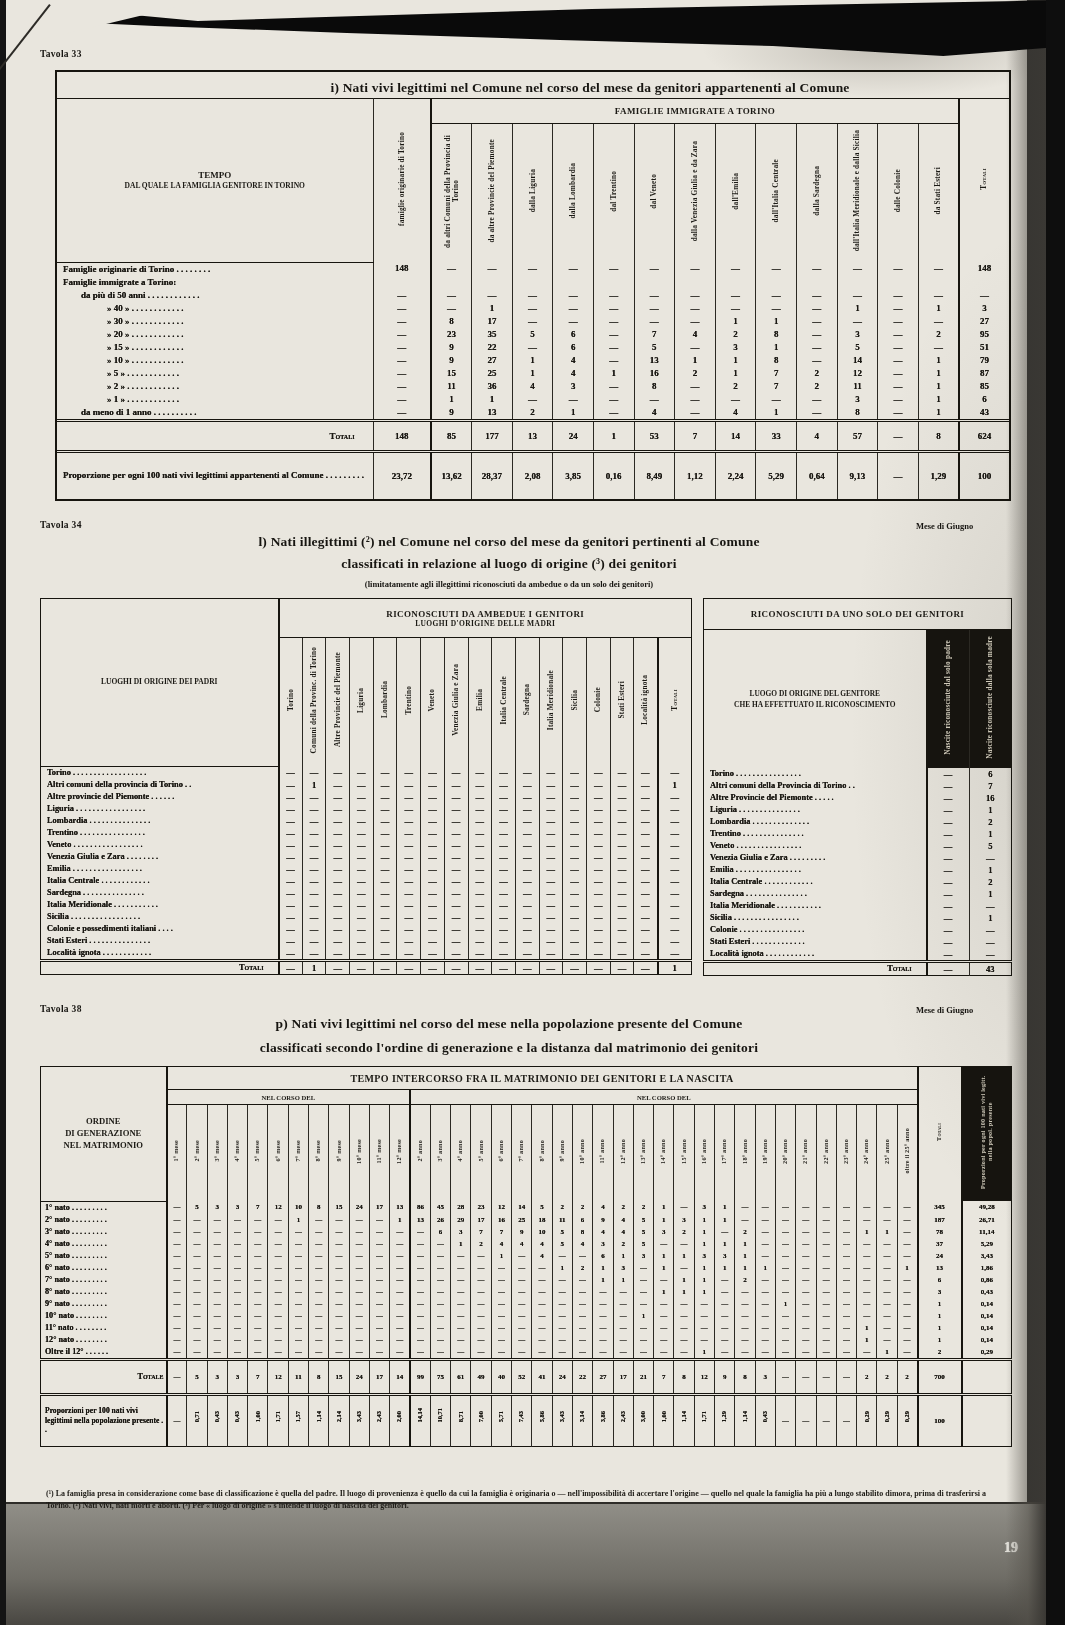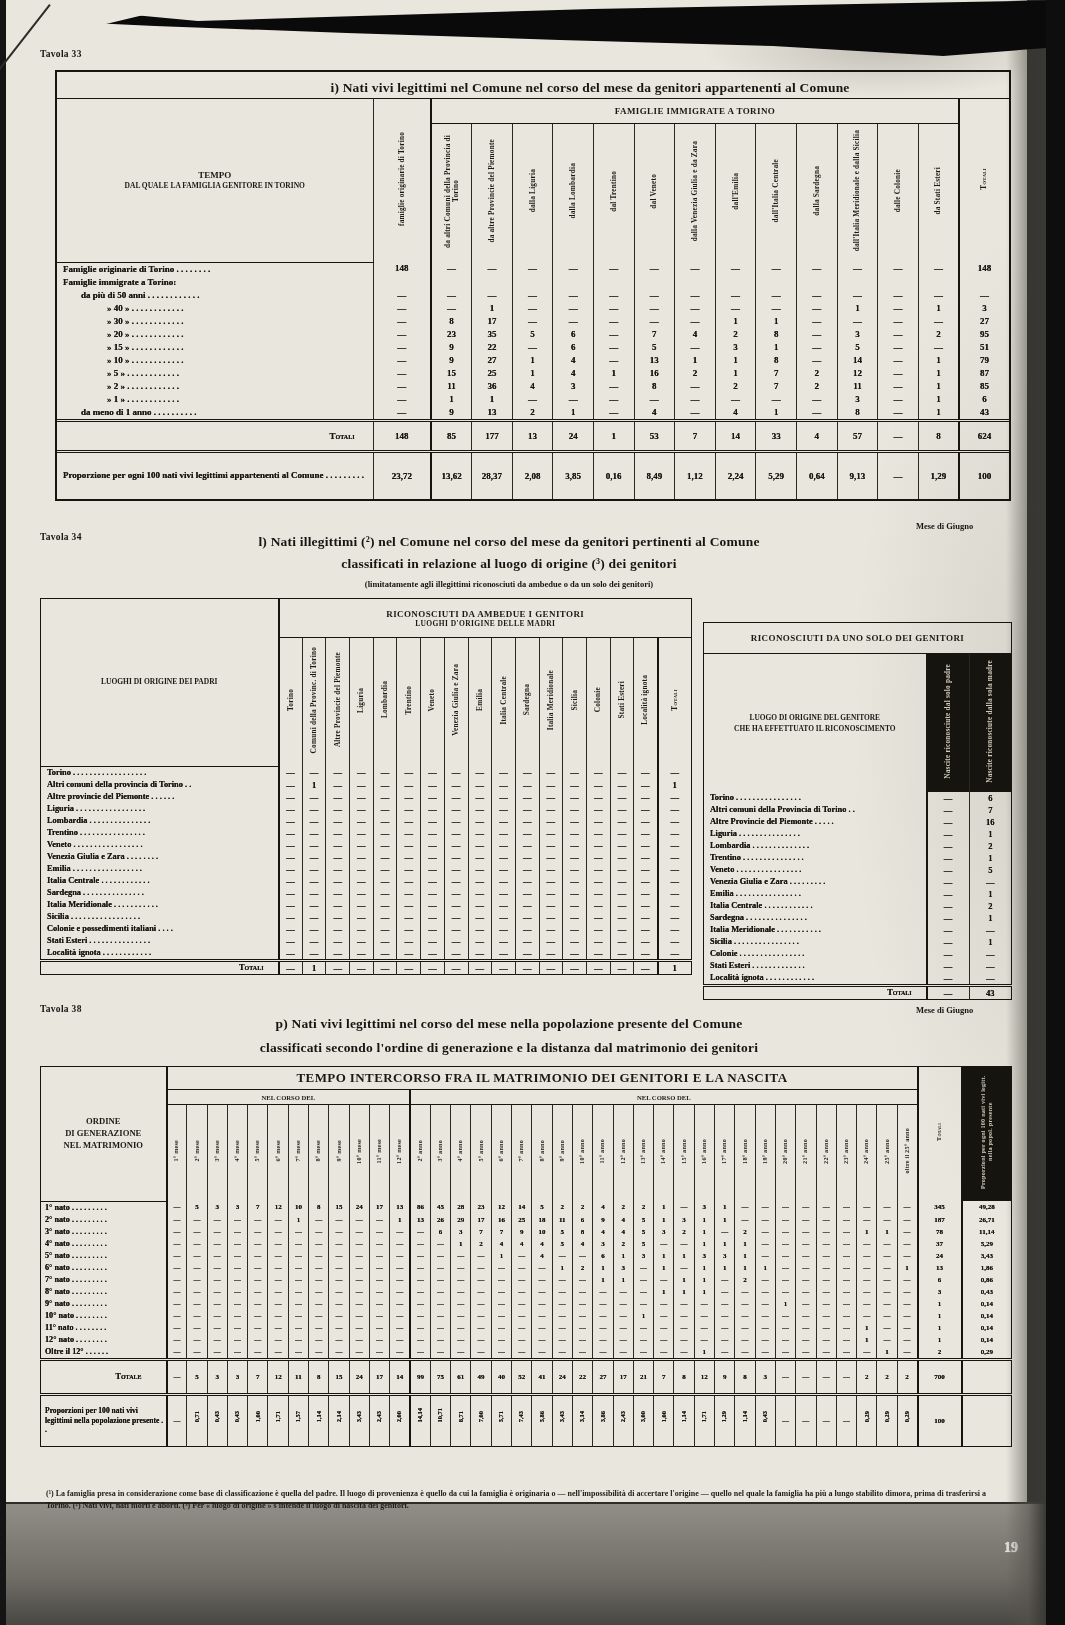--- a/index.html
+++ b/index.html
@@ -51,21 +51,21 @@
   td.bL2,th.bL2{border-left:2px solid #17150f;}
   tr.sumrow td{border-top:3px double #17150f;height:28px;line-height:28px;}
   tr.proprow td{border-top:3px double #17150f;height:46px;line-height:46px;}
   tr.proprow td.rlab{white-space:normal;line-height:1.35;vertical-align:middle;}
   td.totc{font-size:9px;}
 
   
   #tbl38 td{font-size:7px;height:12px;line-height:12px;}
   #tbl38 td.rlab{font-size:8.2px;padding-left:4px;}
   #tbl38 th.v span{font-size:6.2px;}
-  #tbl38 .grp{font-size:13px;}
+  #tbl38 .grp{font-size:10px;}
   #tbl38 .grp2{font-size:6.6px;border-bottom:1px solid #17150f;font-variant:small-caps;}
   #tbl38 tr.sumrow td{height:32px;line-height:32px;}
   #tbl38 tr.proprow td{height:50px;line-height:50px;}
   #tbl38 tr.proprow td.rlab{font-size:7.6px;line-height:1.3;margin-left:40px;}
   td.vnum span{writing-mode:vertical-rl;transform:rotate(180deg);display:inline-block;
     font-size:6.4px;font-weight:bold;line-height:1;}
   #tbl34L td,#tbl34R td{height:12px;line-height:12px;font-size:8.6px;}
   #tbl34L td.rlab,#tbl34R td.rlab{font-size:8.4px;}
   #tbl34R .subhead{font-size:7.4px;font-variant:small-caps;line-height:1.5;padding:0 6px;}
   .foot{position:absolute;left:40px;top:1488px;width:940px;z-index:8;font-size:8px;font-weight:bold;
@@ -381,21 +381,21 @@
             <td>0,64</td>
             <td>9,13</td>
             <td>—</td>
             <td>1,29</td>
             <td class="bL2 totc">100</td>
           </tr>
         </tbody>
       </table>
   </div>
 
-  <div class="lab" style="left:34px;top:532px;">Tavola 34</div>
+  <div class="lab" style="left:34px;top:520px;">Tavola 34</div>
   <div class="mese" style="left:910px;top:521px;">Mese di Giugno</div>
   <div class="ttl big" style="top:556px;">classificati in relazione al luogo di origine (³) dei genitori</div>
   <div class="ttl big" style="top:534px;">l) Nati illegittimi (²) nel Comune nel corso del mese da genitori pertinenti al Comune</div>
   <div class="ttl sm" style="top:579px;">(limitatamente agli illegittimi riconosciuti da ambedue o da un solo dei genitori)</div>
   <table class="doc-table" id="tbl34L" style="left:34px;top:598px;width:652px;">
       <colgroup>
         <col style="width: 238px;">
         <col>
         <col>
         <col>
@@ -780,21 +780,21 @@
           <td>—</td>
           <td>—</td>
           <td>—</td>
           <td>—</td>
           <td>—</td>
           <td>—</td>
           <td class="bL2 totc">1</td>
         </tr>
       </tbody>
     </table>
-  <table class="doc-table" id="tbl34R" style="left:697px;top:622px;width:309px;border-radius:22px;">
+  <table class="doc-table" id="tbl34R" style="left:697px;top:598px;width:309px;border-radius:22px;">
       <colgroup>
         <col style="width: 221px;">
         <col style="width: 42px;">
         <col style="width: 42px;">
       </colgroup>
       <thead>
         <tr>
           <th class="grp" colspan="3" style="height: 30px;">RICONOSCIUTI DA UNO SOLO DEI GENITORI</th>
         </tr>
         <tr>
@@ -1536,21 +1536,21 @@
           <td>—</td>
           <td>—</td>
           <td>—</td>
           <td>—</td>
           <td>1</td>
           <td>—</td>
           <td class="totc bL2">2</td>
           <td class="bL2">0,29</td>
         </tr>
         <tr class="sumrow">
-          <td class="rlab sc" style="text-align: right; padding-right: 24px;">Totale</td>
+          <td class="rlab sc" style="text-align: right; padding-right: 2px;">Totale</td>
           <td class="bL2">—</td>
           <td>5</td>
           <td>3</td>
           <td>3</td>
           <td>7</td>
           <td>12</td>
           <td>11</td>
           <td>8</td>
           <td>15</td>
           <td>24</td>

